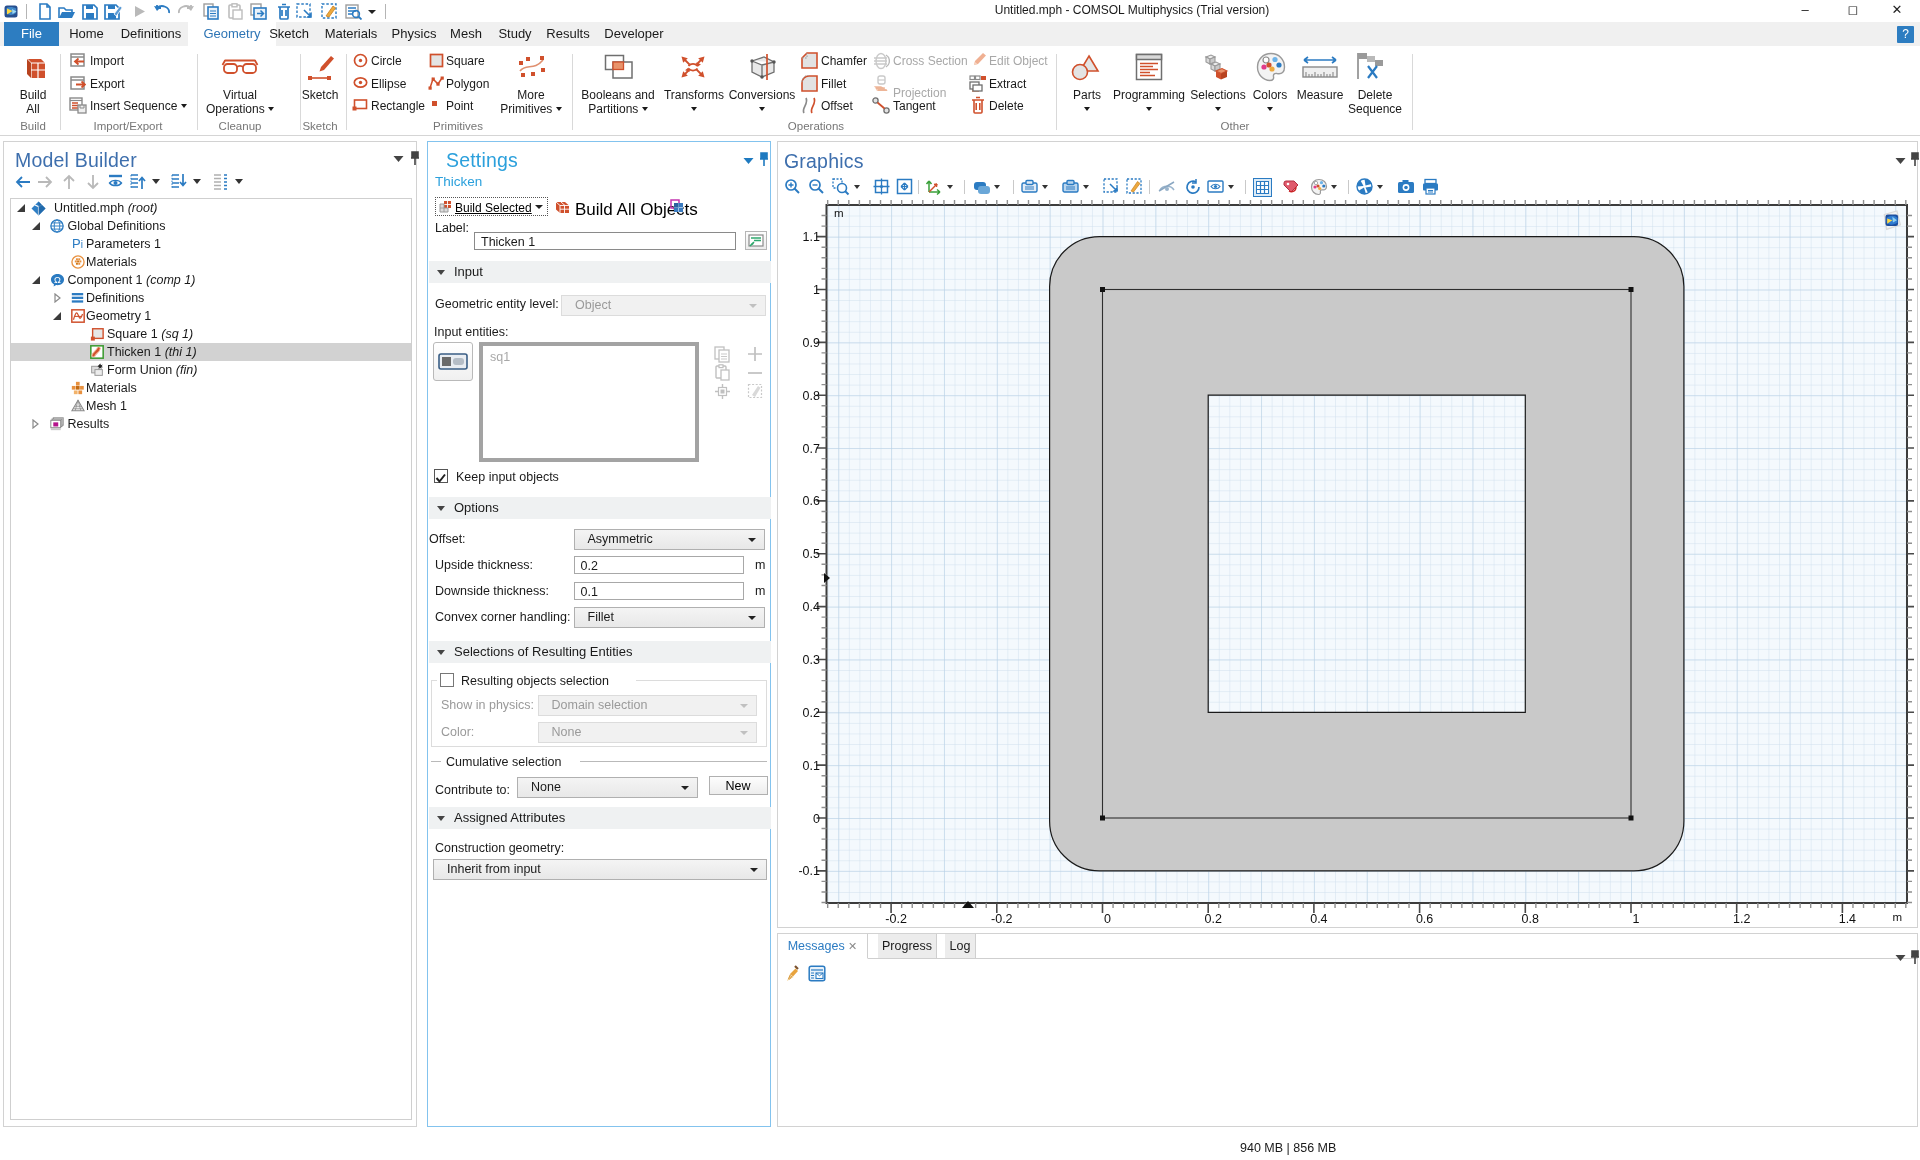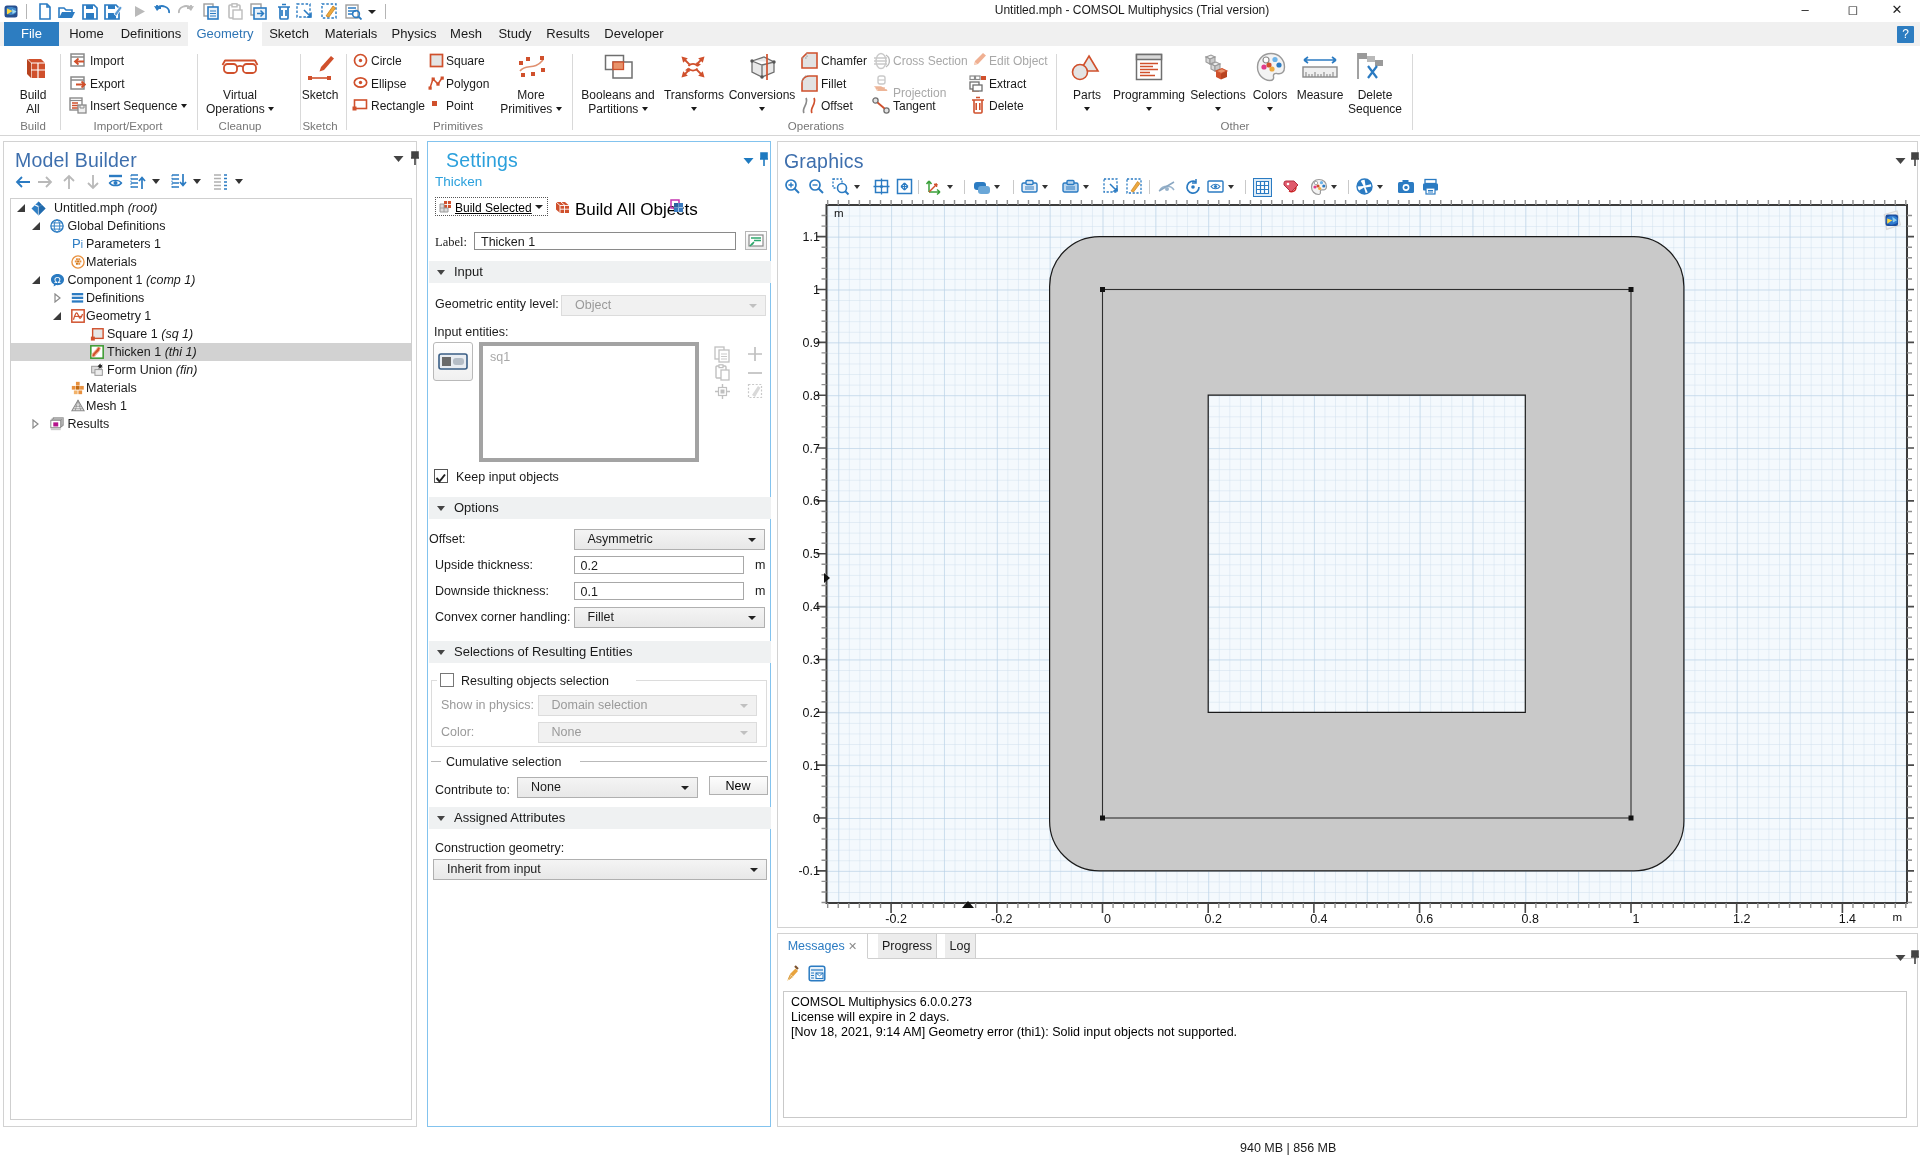--- a/index.html
+++ b/index.html
@@ -130,21 +130,21 @@
       </svg>
     <div class="abs" style="left:368px;top:10px;width:0;height:0;border-left:4px solid transparent;border-right:4px solid transparent;border-top:4.5px solid #222"></div>
     <div class="abs" style="left:385px;top:4px;width:1px;height:15px;background:#b5b5b5"></div>
   </div>
 </div>
 
 <div id="tabrow">
   <div class="tab" id="tab-file" style="left:4px; width:55px;">File</div>
   <div class="tab" style="left:59px; width:55px;">Home</div>
   <div class="tab" style="left:114px; width:74px;">Definitions</div>
-  <div class="tab" id="tab-geometry" style="left:188px; width:74px;">Geometry</div>
+  <div class="tab" id="tab-geometry" style="left:188px; width:88px;">Geometry</div>
   <div class="tab" style="left:262px; width:54px;">Sketch</div>
   <div class="tab" style="left:316px; width:70px;">Materials</div>
   <div class="tab" style="left:386px; width:56px;">Physics</div>
   <div class="tab" style="left:442px; width:48px;">Mesh</div>
   <div class="tab" style="left:490px; width:50px;">Study</div>
   <div class="tab" style="left:540px; width:56px;">Results</div>
   <div class="tab" style="left:596px; width:76px;">Developer</div>
 </div>
 
 <div id="ribbon">
@@ -576,21 +576,21 @@
       <path d="M1 3 L5 6.5 L5 14 M5 6.5 L14 6.5 M5 10.2 L14 10.2 M9.5 6.5 L9.5 14 M6 3 L10 6.5" stroke="#fff" stroke-width="0.9" fill="none"></path>
     </svg>
   <div class="tx" style="left:147px;top:58px;font-size:17px;">Build All Objects</div>
   <svg class="abs" style="left:241px;top:56px" width="16" height="16" viewBox="0 0 16 16">
       <rect x="2" y="2" width="8" height="8" fill="none" stroke="#c436b0" stroke-width="1.5"></rect>
       <path d="M5 5 h9 v9 h-9 z" fill="#3a7abf"></path>
       <path d="M5 9.5 h9 M9.5 5 v9" stroke="#9cc3e8" stroke-width="1"></path>
       <rect x="5" y="5" width="4.5" height="4.5" fill="#2d62a0"></rect>
     </svg>
 
-  <div class="lbl" style="left:7px;top:93px;font-family:Liberation Serif, serif;">Label:</div>
+  <div class="lbl" style="left:7px;top:79px;">Label:</div>
   <div class="tinput" style="left:46px;top:89.5px;width:262px;height:18px;border-color:#8a8a8a;">Thicken 1</div>
   <div class="abs" style="left:317px;top:88.5px;width:22px;height:19px;border:1px solid #b5b5b5;background:linear-gradient(#fdfdfd,#ececec);">
     <svg width="16" height="13" viewBox="0 0 16 13" style="margin:2px 0 0 2px">
         <rect x="1" y="1" width="14" height="11" fill="#fff" stroke="#8a8a8a" stroke-width="1.2"></rect>
         <path d="M3 4 h10 M6 6.5 h7" stroke="#2fa86d" stroke-width="1.3"></path>
         <path d="M2 12 l4-4" stroke="#2fa86d" stroke-width="1.6"></path>
         <path d="M6 8 l-1 3 -2-1 z" fill="#2fa86d"></path>
       </svg>
   </div>
 
@@ -882,20 +882,15 @@
       <path d="M4 9 L1 16 L7.5 12 z" fill="#f3cf8e"></path>
       <path d="M4.5 9.5 l-2 4.5 M6 11 l-2.5 3.5" stroke="#c87f1e" stroke-width="0.7"></path>
     </svg>
   <svg class="abs" style="left:30px;top:31px" width="18" height="17" viewBox="0 0 18 17">
       <rect x="1.2" y="1.2" width="15.6" height="14.6" rx="2" fill="#e9f2fa" stroke="#2b7bc2" stroke-width="1.5"></rect>
       <path d="M3 5 h12" stroke="#2b7bc2" stroke-width="1.2"></path>
       <rect x="8" y="8" width="7" height="5.5" fill="#fff" stroke="#2b7bc2" stroke-width="1.1"></rect>
       <path d="M8 8 l3.5 2.8 L15 8" fill="none" stroke="#2b7bc2" stroke-width="1"></path>
       <path d="M3 8 h3 M3 10.5 h3 M3 13 h3" stroke="#2b7bc2" stroke-width="1.1"></path>
     </svg>
-  <div class="abs" style="left:5px;top:57px;width:1124px;height:127px;border:1px solid #c9c9c9;background:#fff;">
-    <div class="tx" style="left:7px;top:3px;font-size:12.5px;">COMSOL Multiphysics 6.0.0.273</div>
-    <div class="tx" style="left:7px;top:18px;font-size:12.5px;">License will expire in 2 days.</div>
-    <div class="tx" style="left:7px;top:33px;font-size:12.5px;">[Nov 18, 2021, 9:14 AM] Geometry error (thi1): Solid input objects not supported.</div>
-  </div>
 </div>
 
 <div class="tx" style="left:1240px; top:1141px; font-size:12.5px; color:#1a1a1a;">940 MB | 856 MB</div>
 
 </body></html>

